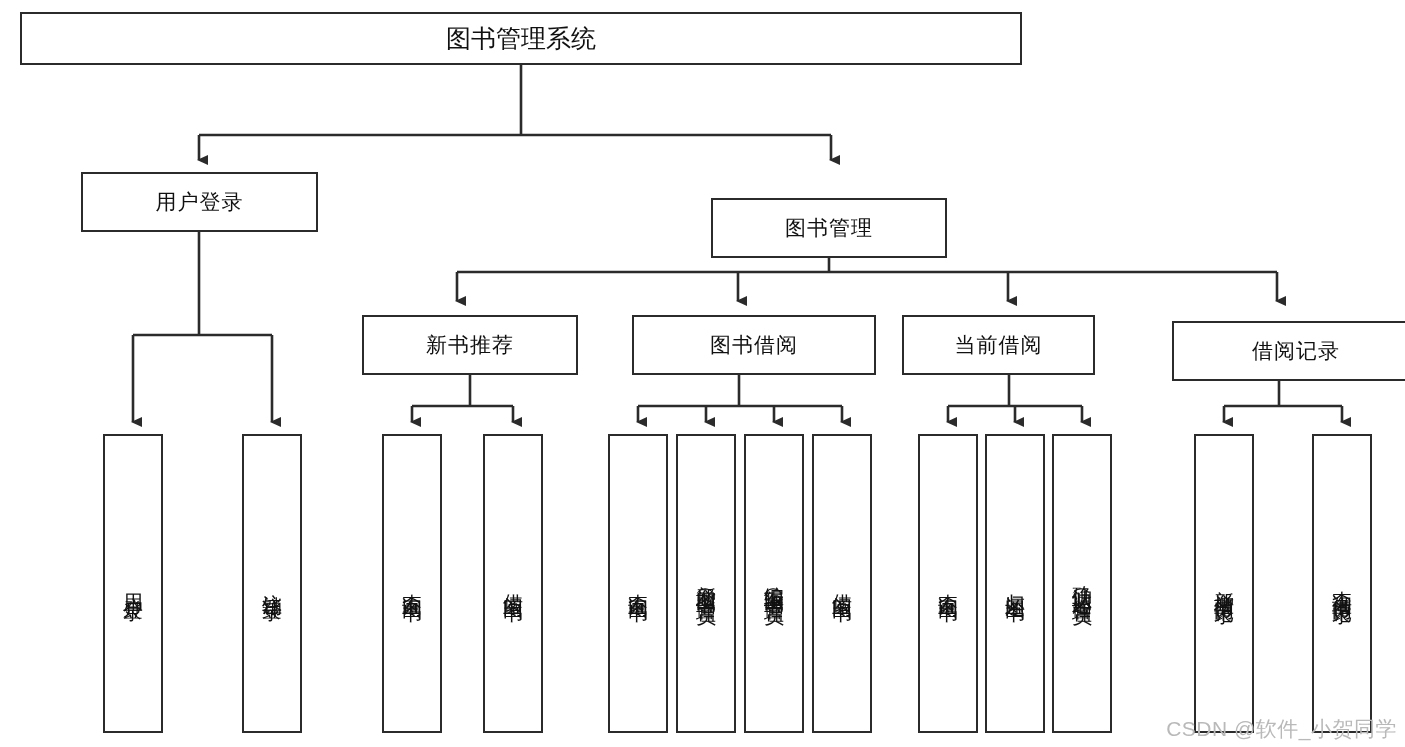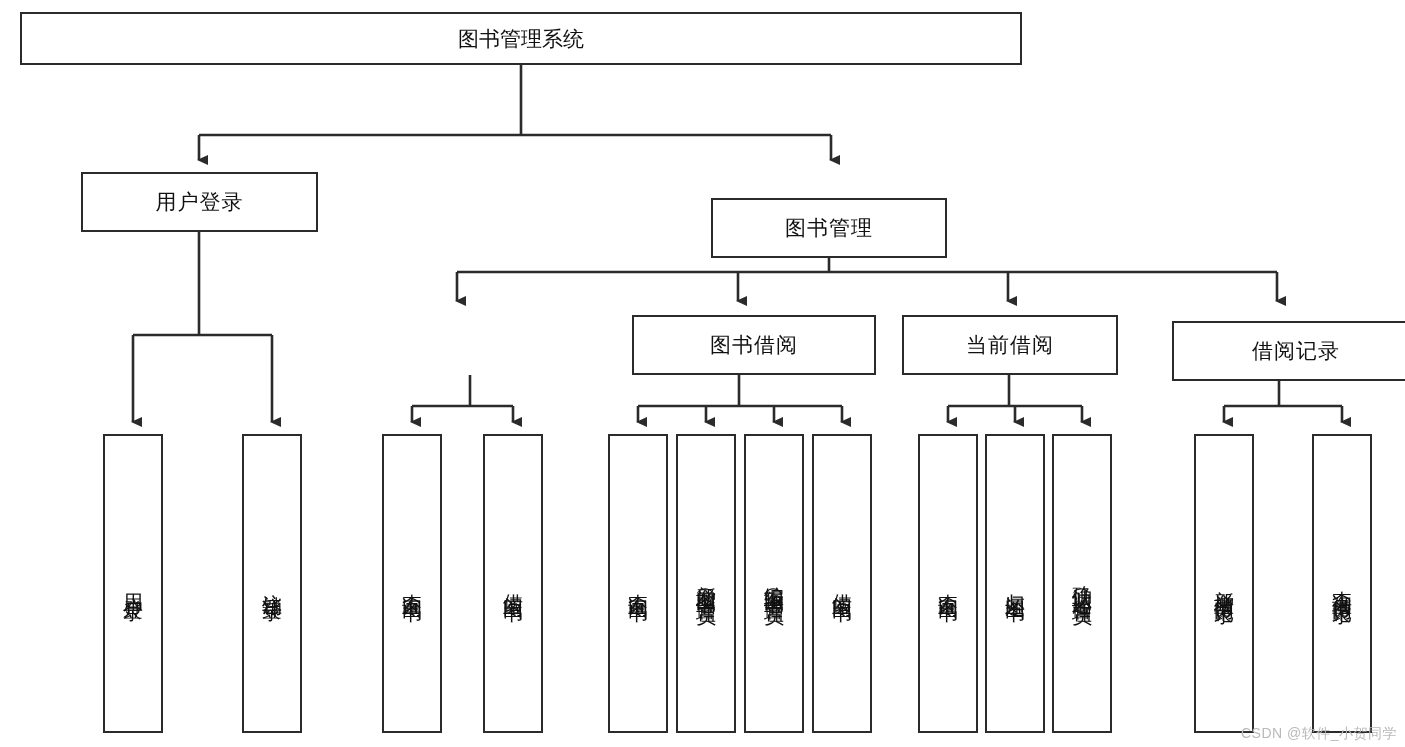--- a/index.html
+++ b/index.html
@@ -4,25 +4,25 @@
 <style>
   html,body{margin:0;padding:0;background:#ffffff;}
   body{width:1405px;height:747px;overflow:hidden;
        font-family:"Liberation Sans","DejaVu Sans",sans-serif;}
   #stage{position:relative;width:1405px;height:747px;background:#fff;}
   svg.edges{position:absolute;left:0;top:0;width:1405px;height:747px;}
   .node{position:absolute;box-sizing:border-box;background:#ffffff;
         border:2.5px solid #2b2b2b;display:flex;align-items:center;
         justify-content:center;color:#111;}
   .node.h{font-size:21px;line-height:1.1;letter-spacing:1px;}
-  .node.root{font-size:21px;}
+  .node.root{font-size:25px;}
   .node.leaf{font-size:20px;letter-spacing:2px;padding:4px 0;}
   .vtext{writing-mode:vertical-rl;text-orientation:upright;
          white-space:nowrap;line-height:1.05;letter-spacing:3px;}
-  .wm{position:absolute;right:8px;bottom:4px;font-size:14px;color:#b9b9b9;
+  .wm{position:absolute;right:8px;bottom:4px;font-size:21px;color:#b9b9b9;
       letter-spacing:0.5px;white-space:nowrap;}
 </style>
 </head>
 <body>
 
 <div id="stage">
 
   <svg class="edges" viewBox="0 0 1405 747" xmlns="http://www.w3.org/2000/svg">
     <defs>
       <marker id="ah" markerWidth="12" markerHeight="12" refX="5" refY="9" orient="auto" markerUnits="userSpaceOnUse">
@@ -77,24 +77,27 @@
     <span>图书管理系统</span>
   </div>
 
   <div class="node h" style="left:81px;top:172px;width:237px;height:60px;">
     <span>用户登录</span>
   </div>
   <div class="node h" style="left:711px;top:172px;width:236px;height:60px;margin-top:26px;">
     <span>图书管理</span>
   </div>
 
+  <div class="node h" style="left:362px;top:315px;width:216px;height:60px;">
+    <span>新书推荐</span>
+  </div>
   <div class="node h" style="left:632px;top:315px;width:244px;height:60px;">
     <span>图书借阅</span>
   </div>
-  <div class="node h" style="left:902px;top:315px;width:216px;height:60px;">
+  <div class="node h" style="left:902px;top:315px;width:193px;height:60px;">
     <span>当前借阅</span>
   </div>
   <div class="node h" style="left:1172px;top:321px;width:248px;height:60px;">
     <span>借阅记录</span>
   </div>
 
   <div class="node leaf" style="left:103px;top:434px;width:60px;height:299px;">
     <span class="vtext">用户登录</span>
   </div>
   <div class="node leaf" style="left:242px;top:434px;width:60px;height:299px;">

